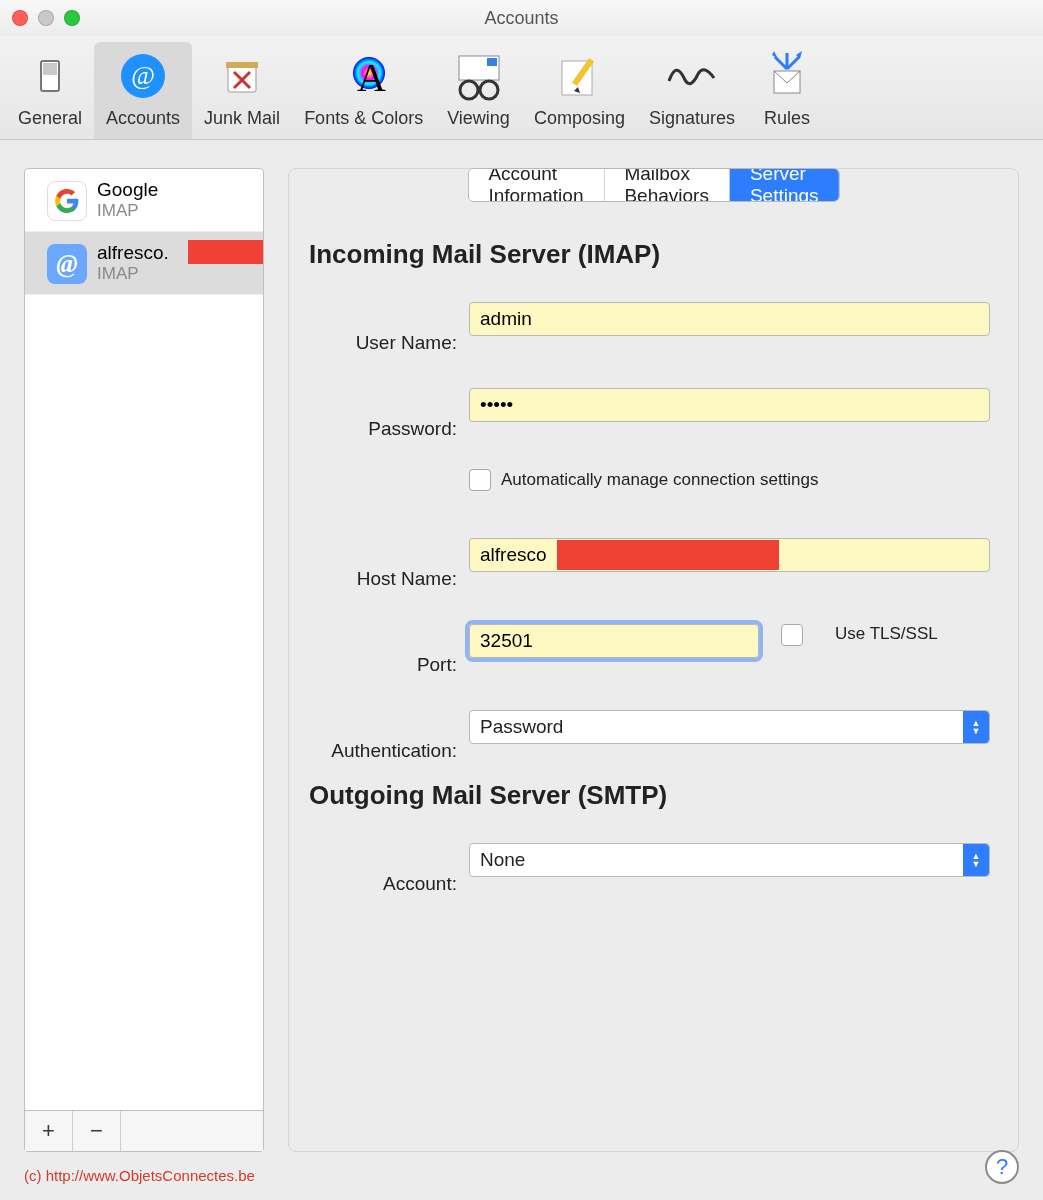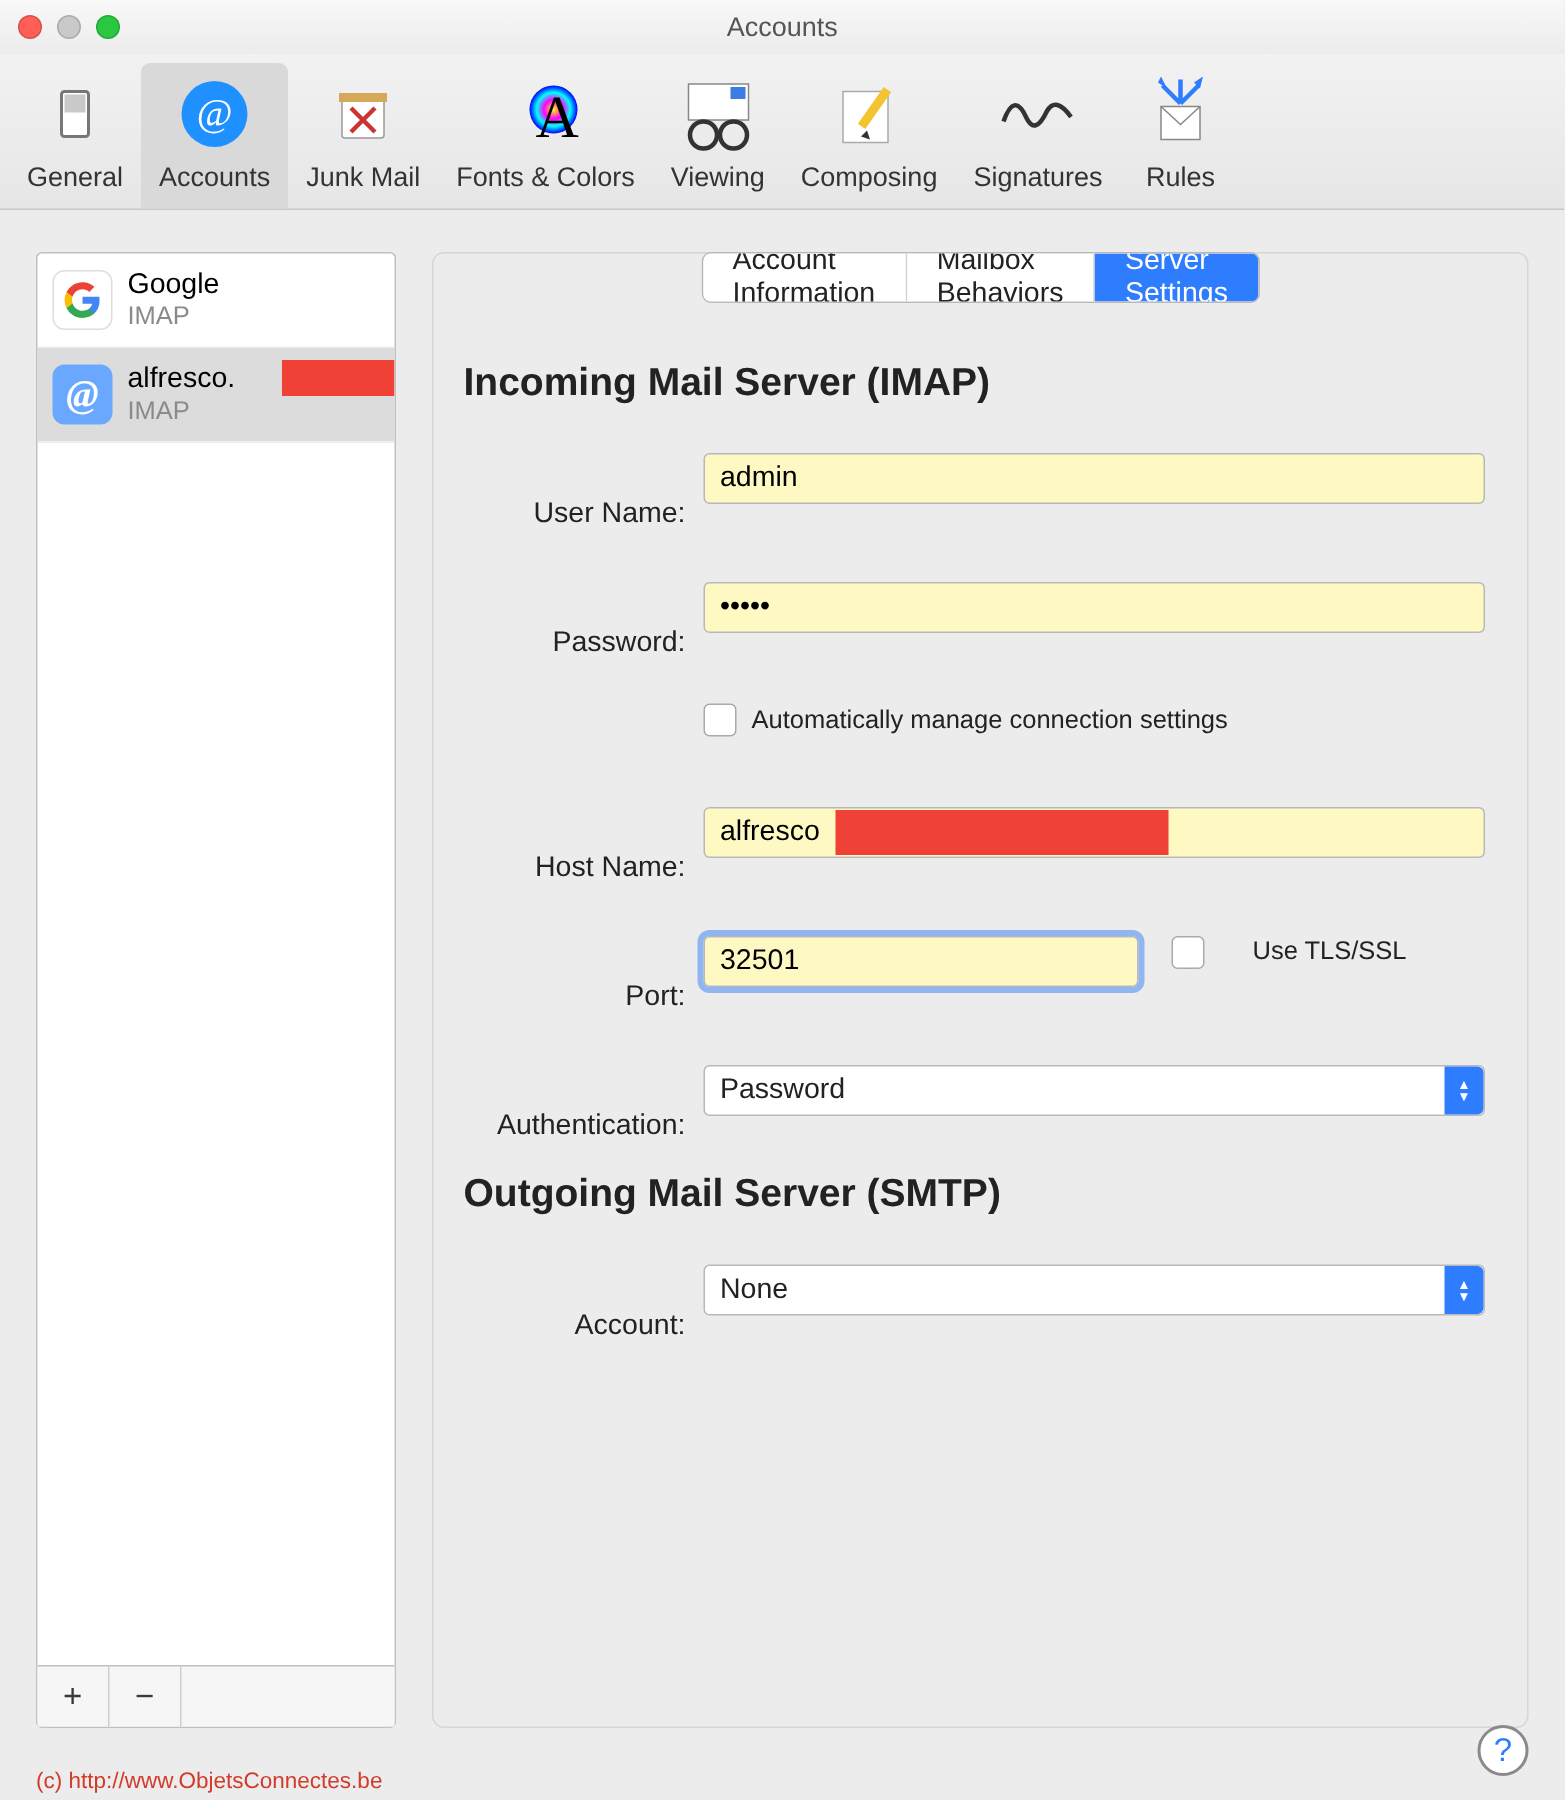--- a/index.html
+++ b/index.html
@@ -20,21 +20,21 @@
   .toolitem.selected { background:#d9d9d9; }
   .toolicon { width:56px; height:56px; display:flex; align-items:center; justify-content:center; }
   .toollabel { font-size:18px; margin-top:4px; color:#333; }
 
   
   .content { display:flex; padding: 28px 24px 18px 24px; gap: 24px; height: calc(100% - 36px - 110px - 24px); }
 
   
   .sidebar { width: 240px; display:flex; flex-direction:column; border:1px solid #bfbfbf; border-radius:4px; background:#fff; }
   .acctlist { flex:1; overflow:auto; }
-  .acctrow { display:flex; align-items:center; gap:10px; padding:10px 10px; border-bottom:1px solid #eee; cursor:pointer; position:relative; }
+  .acctrow { display:flex; align-items:flex-end; gap:10px; padding:10px 22px; border-bottom:1px solid #eee; cursor:pointer; position:relative; }
   .acctrow.selected { background:#dcdcdc; }
   .accticon { width:40px; height:40px; border-radius:8px; display:flex; align-items:center; justify-content:center; font-weight:bold; }
   .acctname { font-size:19px; color:#000; white-space:nowrap; }
   .acctsub { font-size:17px; color:#8a8a8a; }
   .redact { position:absolute; background:#ef4135; }
   .sidebar-footer { display:flex; border-top:1px solid #bfbfbf; background:#f6f6f6; }
   .sfbtn { width:48px; height:40px; border-right:1px solid #cfcfcf; display:flex; align-items:center; justify-content:center; font-size:22px; cursor:pointer; color:#3a3a3a; }
 
   
   .detail { flex:1; border:1px solid #d6d6d6; border-radius:8px; background:#ececec; position:relative; }
@@ -49,21 +49,21 @@
   .row .lbl { width: 164px; text-align:right; padding-right:12px; font-size:19px; color:#222;margin-top:48px; }
   .row .ctrl { flex:1; }
   .tinput { width:100%; height:34px; border:1px solid #b8b8b8; border-radius:4px; background:#fef9c3; padding:4px 10px; font-size:19px; font-family:inherit; }
   .tinput.focused { outline: 4px solid #8fb6f0; }
   .chk { width:22px; height:22px; border:1px solid #aaa; border-radius:4px; background:#fff; display:inline-block; vertical-align:middle; margin-right:10px; }
   .sel { width:100%; height:34px; border:1px solid #b8b8b8; border-radius:4px; background:#fff; padding:4px 30px 4px 10px; font-size:19px; position:relative; display:flex; align-items:center; cursor:pointer; }
   .sel .arrows { position:absolute; right:0; top:0; width:26px; height:100%; background:#2f7dff; border-radius:0 4px 4px 0; display:flex; flex-direction:column; align-items:center; justify-content:center; color:#fff; font-size:9px; line-height:8px; }
   .btn { display:inline-block; padding:6px 14px; border:1px solid #b8b8b8; border-radius:5px; background:linear-gradient(#fff,#f4f4f4); font-size:19px; cursor:pointer; }
   .host-redact { position:absolute; background:#ef4135; height:30px; width:222px; top:2px; left:88px; }
 
-  .footer-note { position:absolute; left:24px; bottom:4px; font-size:15px; color:#d23b2a; }
+  .footer-note { position:absolute; left:24px; bottom:16px; font-size:15px; color:#d23b2a; }
   .help { position:absolute; right:24px; bottom:16px; width:34px; height:34px; border-radius:50%; border:2px solid #8a8a8a; color:#2f7dff; display:flex; align-items:center; justify-content:center; font-size:22px; background:#fff; cursor:pointer; }
 </style>
 </head>
 <body>
 
 <div class="titlebar">
   <div class="traffic">
     <div class="dot red"></div>
     <div class="dot gray"></div>
     <div class="dot green"></div>

